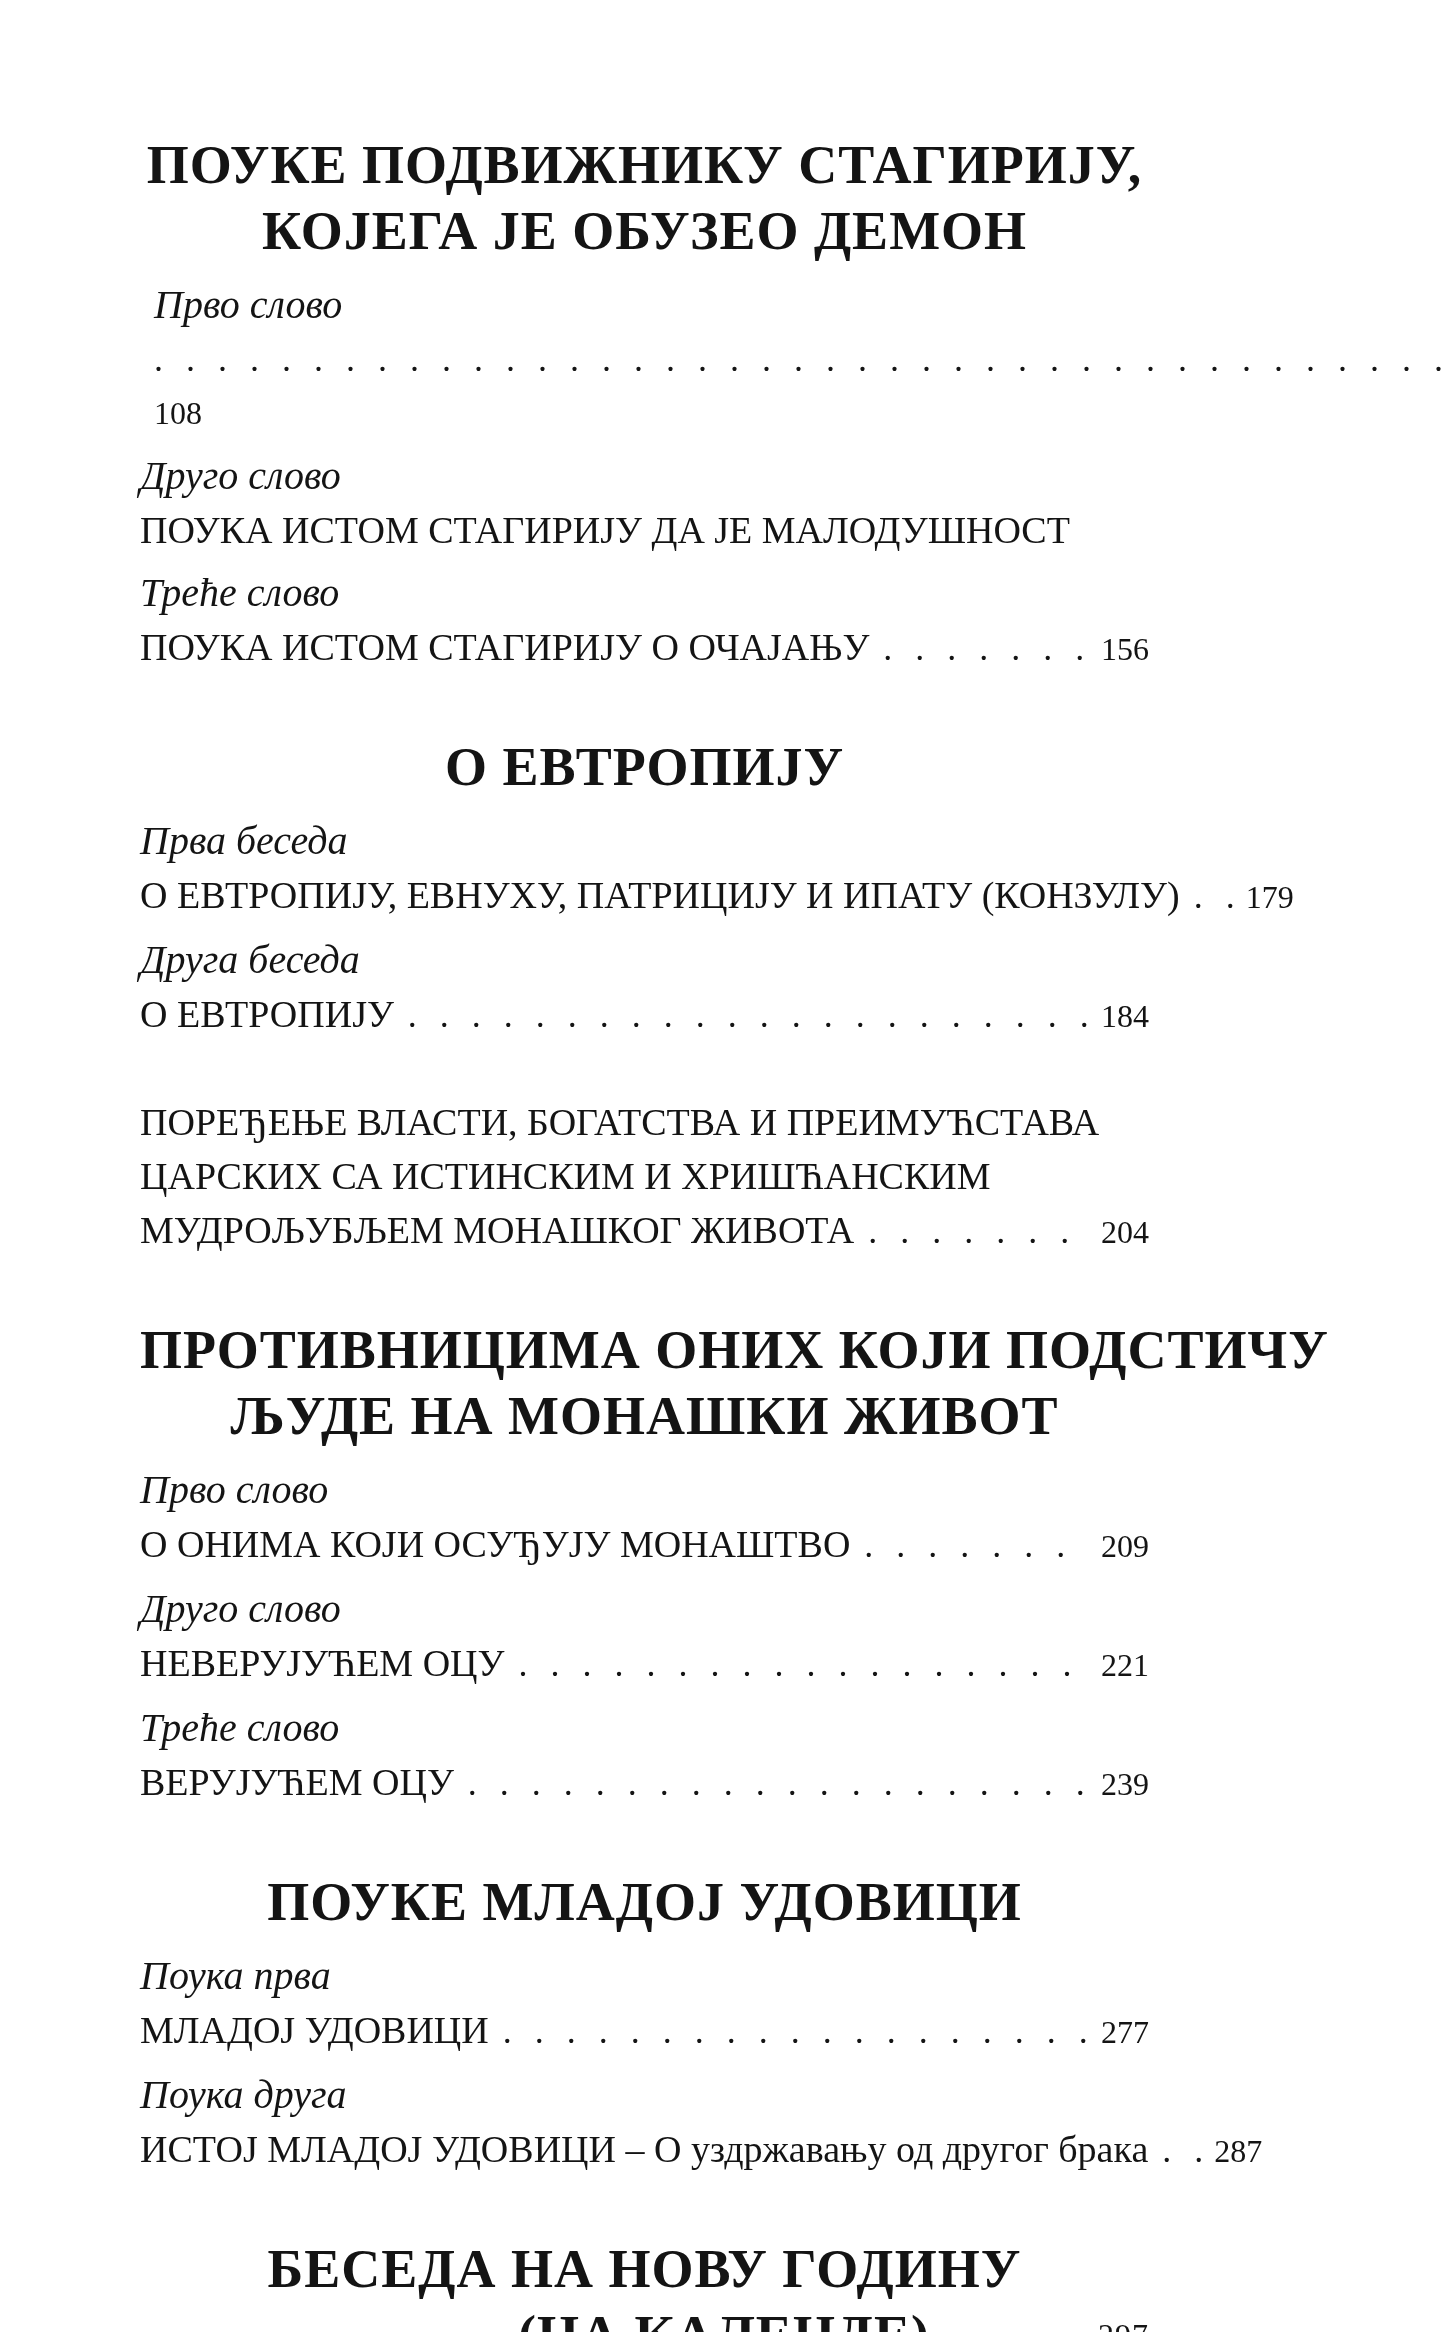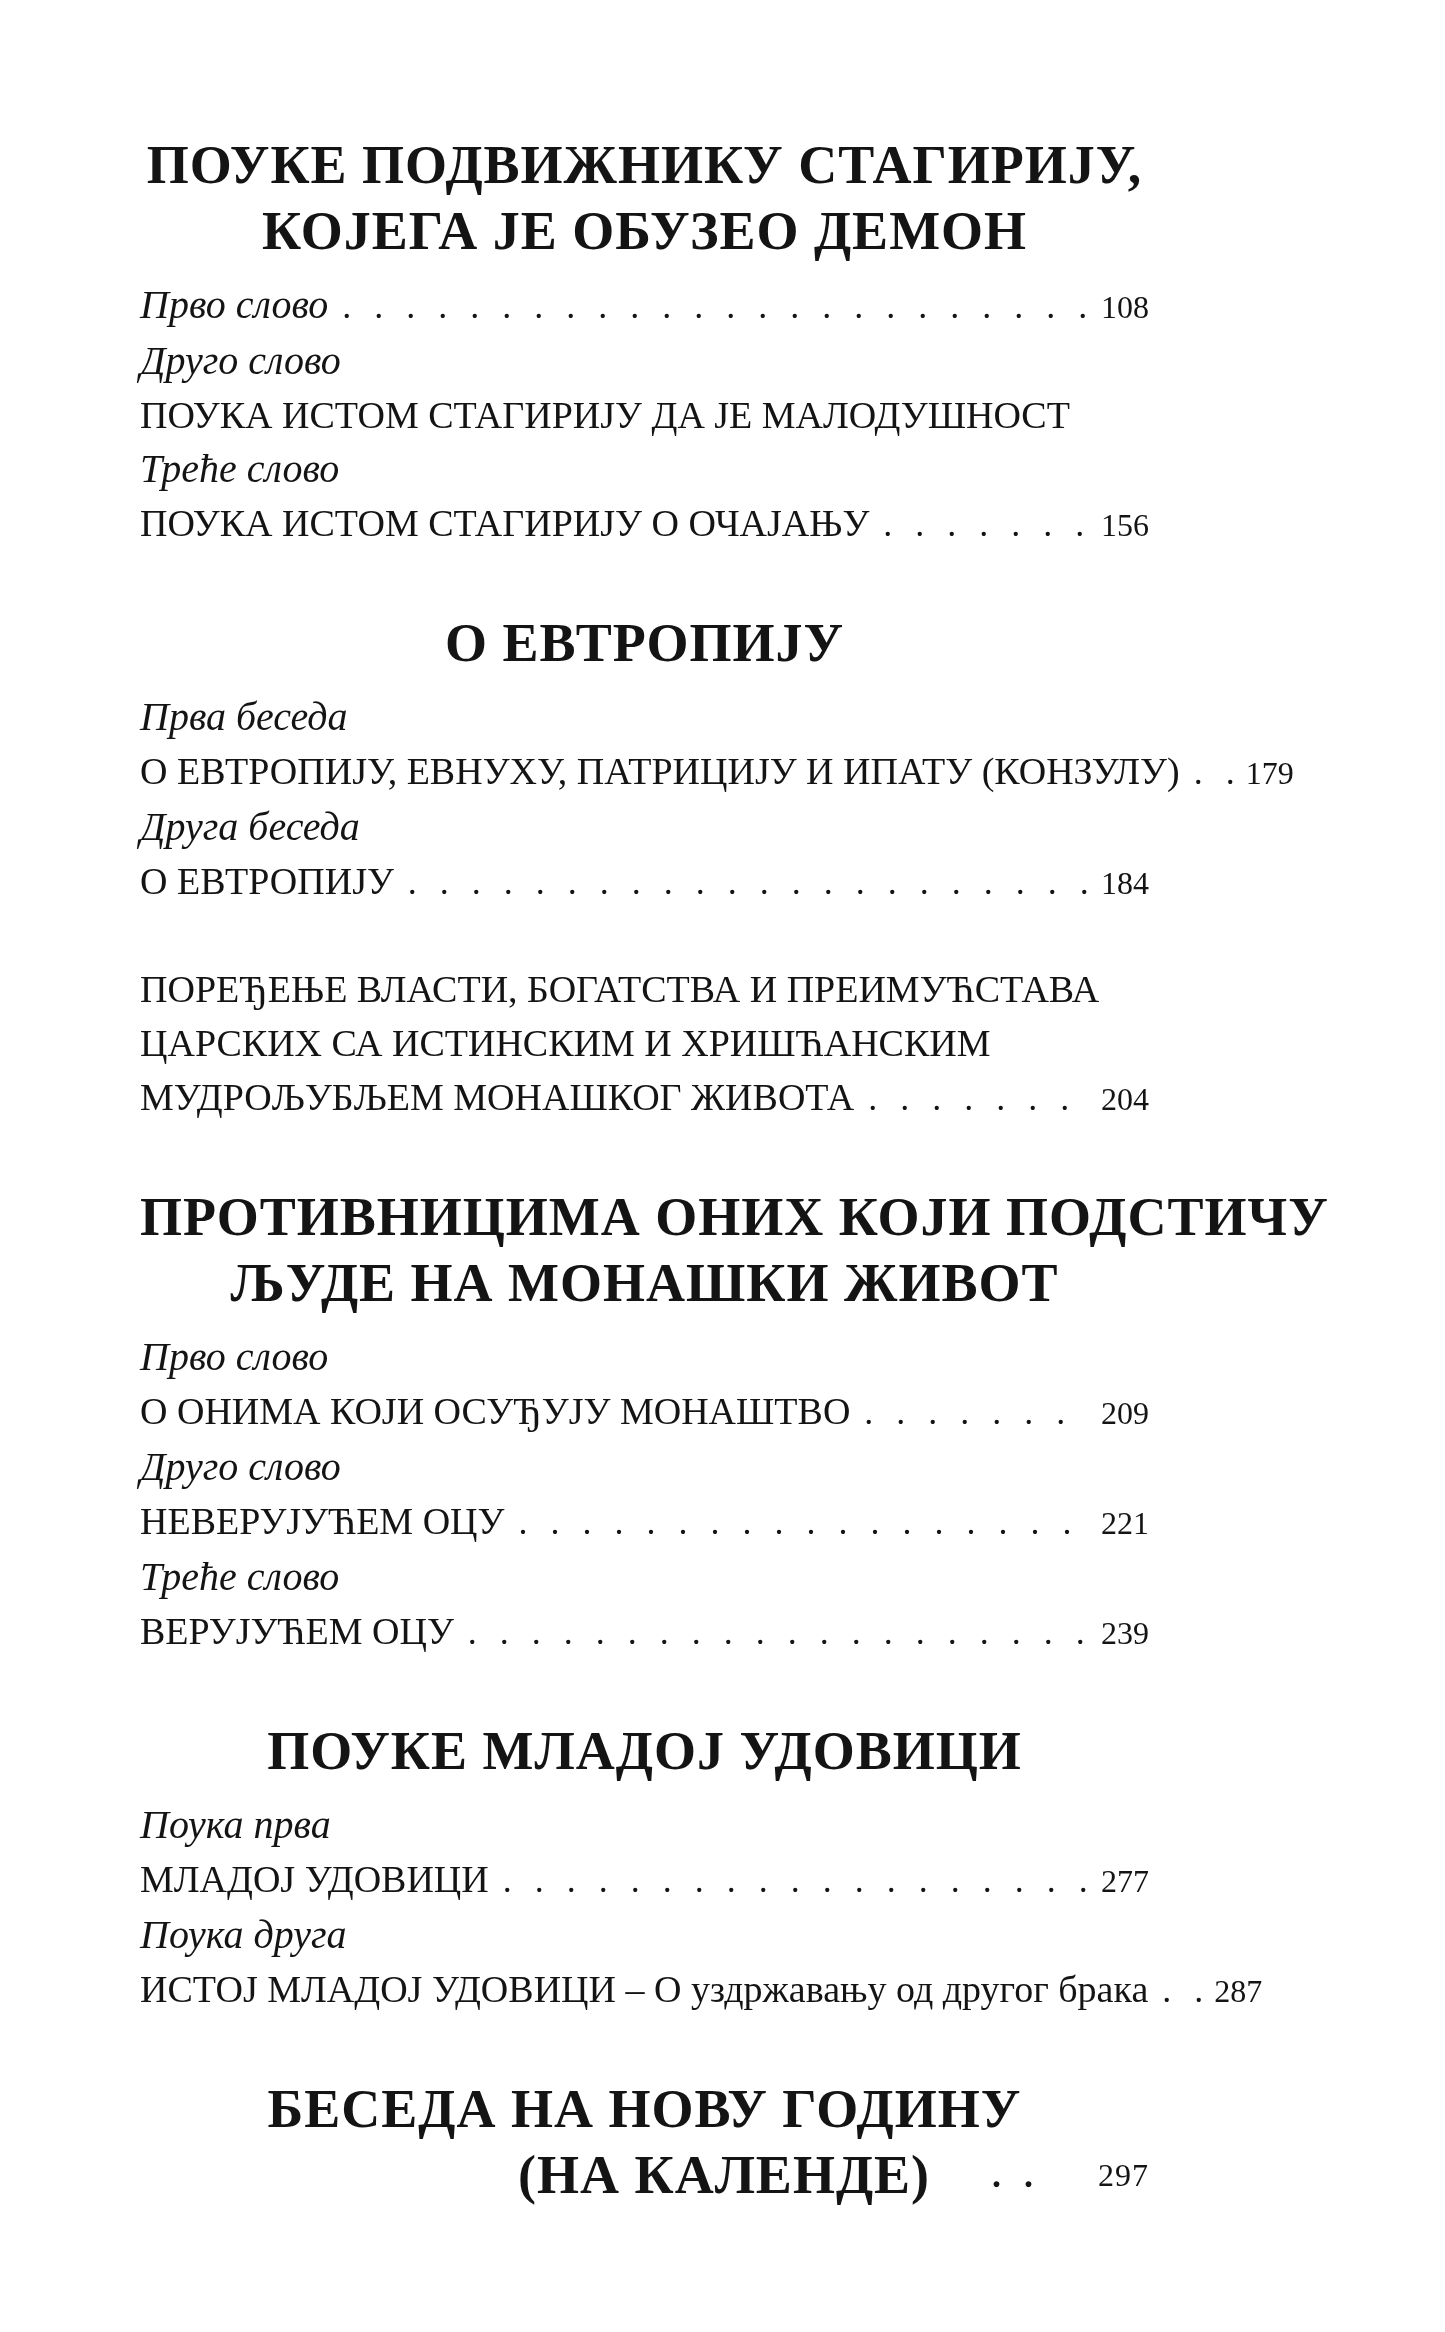--- a/index.html
+++ b/index.html
@@ -38,20 +38,22 @@
   .row {
     display: flex;
     align-items: baseline;
     font-size: 38px;
     line-height: 54px;
     white-space: nowrap;
   }
   .row.italic {
     font-style: italic;
     font-size: 40px;
+    margin-top: 9px;
+    flex-direction: column;
   }
   .row.gap-above { margin-top: 52px; }
 
   .row-text { flex: 0 0 auto; }
 
   .leader {
     flex: 1 1 auto;
     overflow: hidden;
     white-space: nowrap;
     margin: 0 12px 0 14px;

